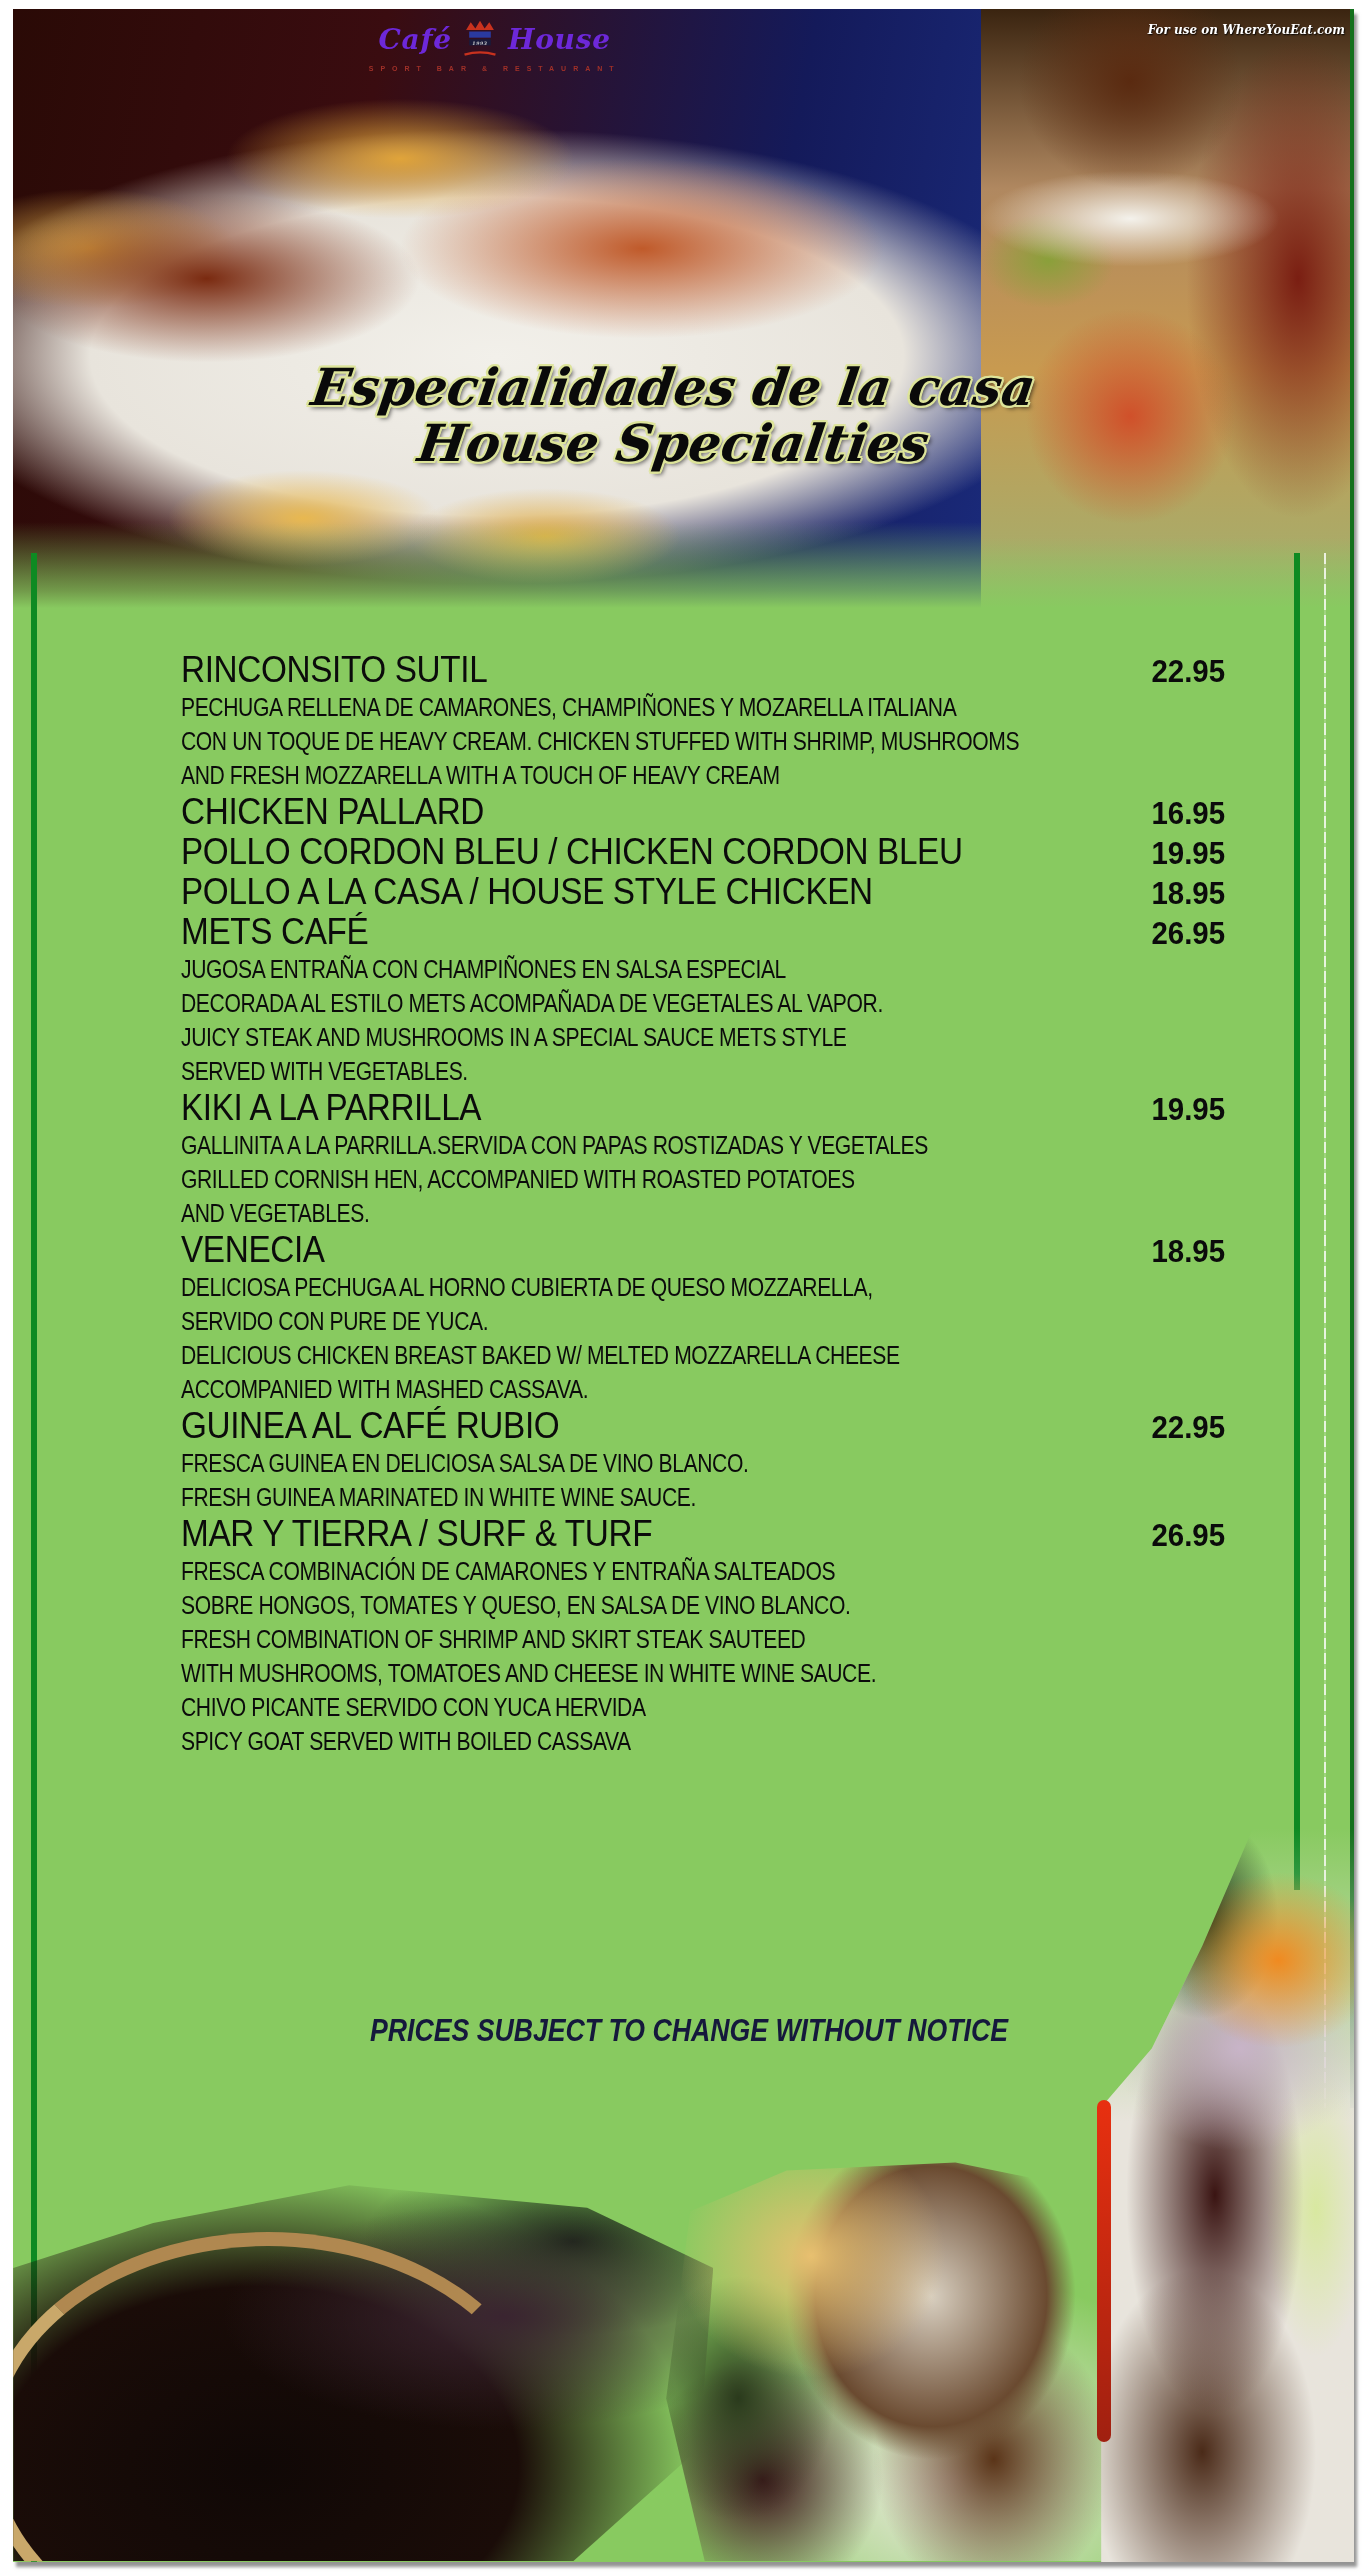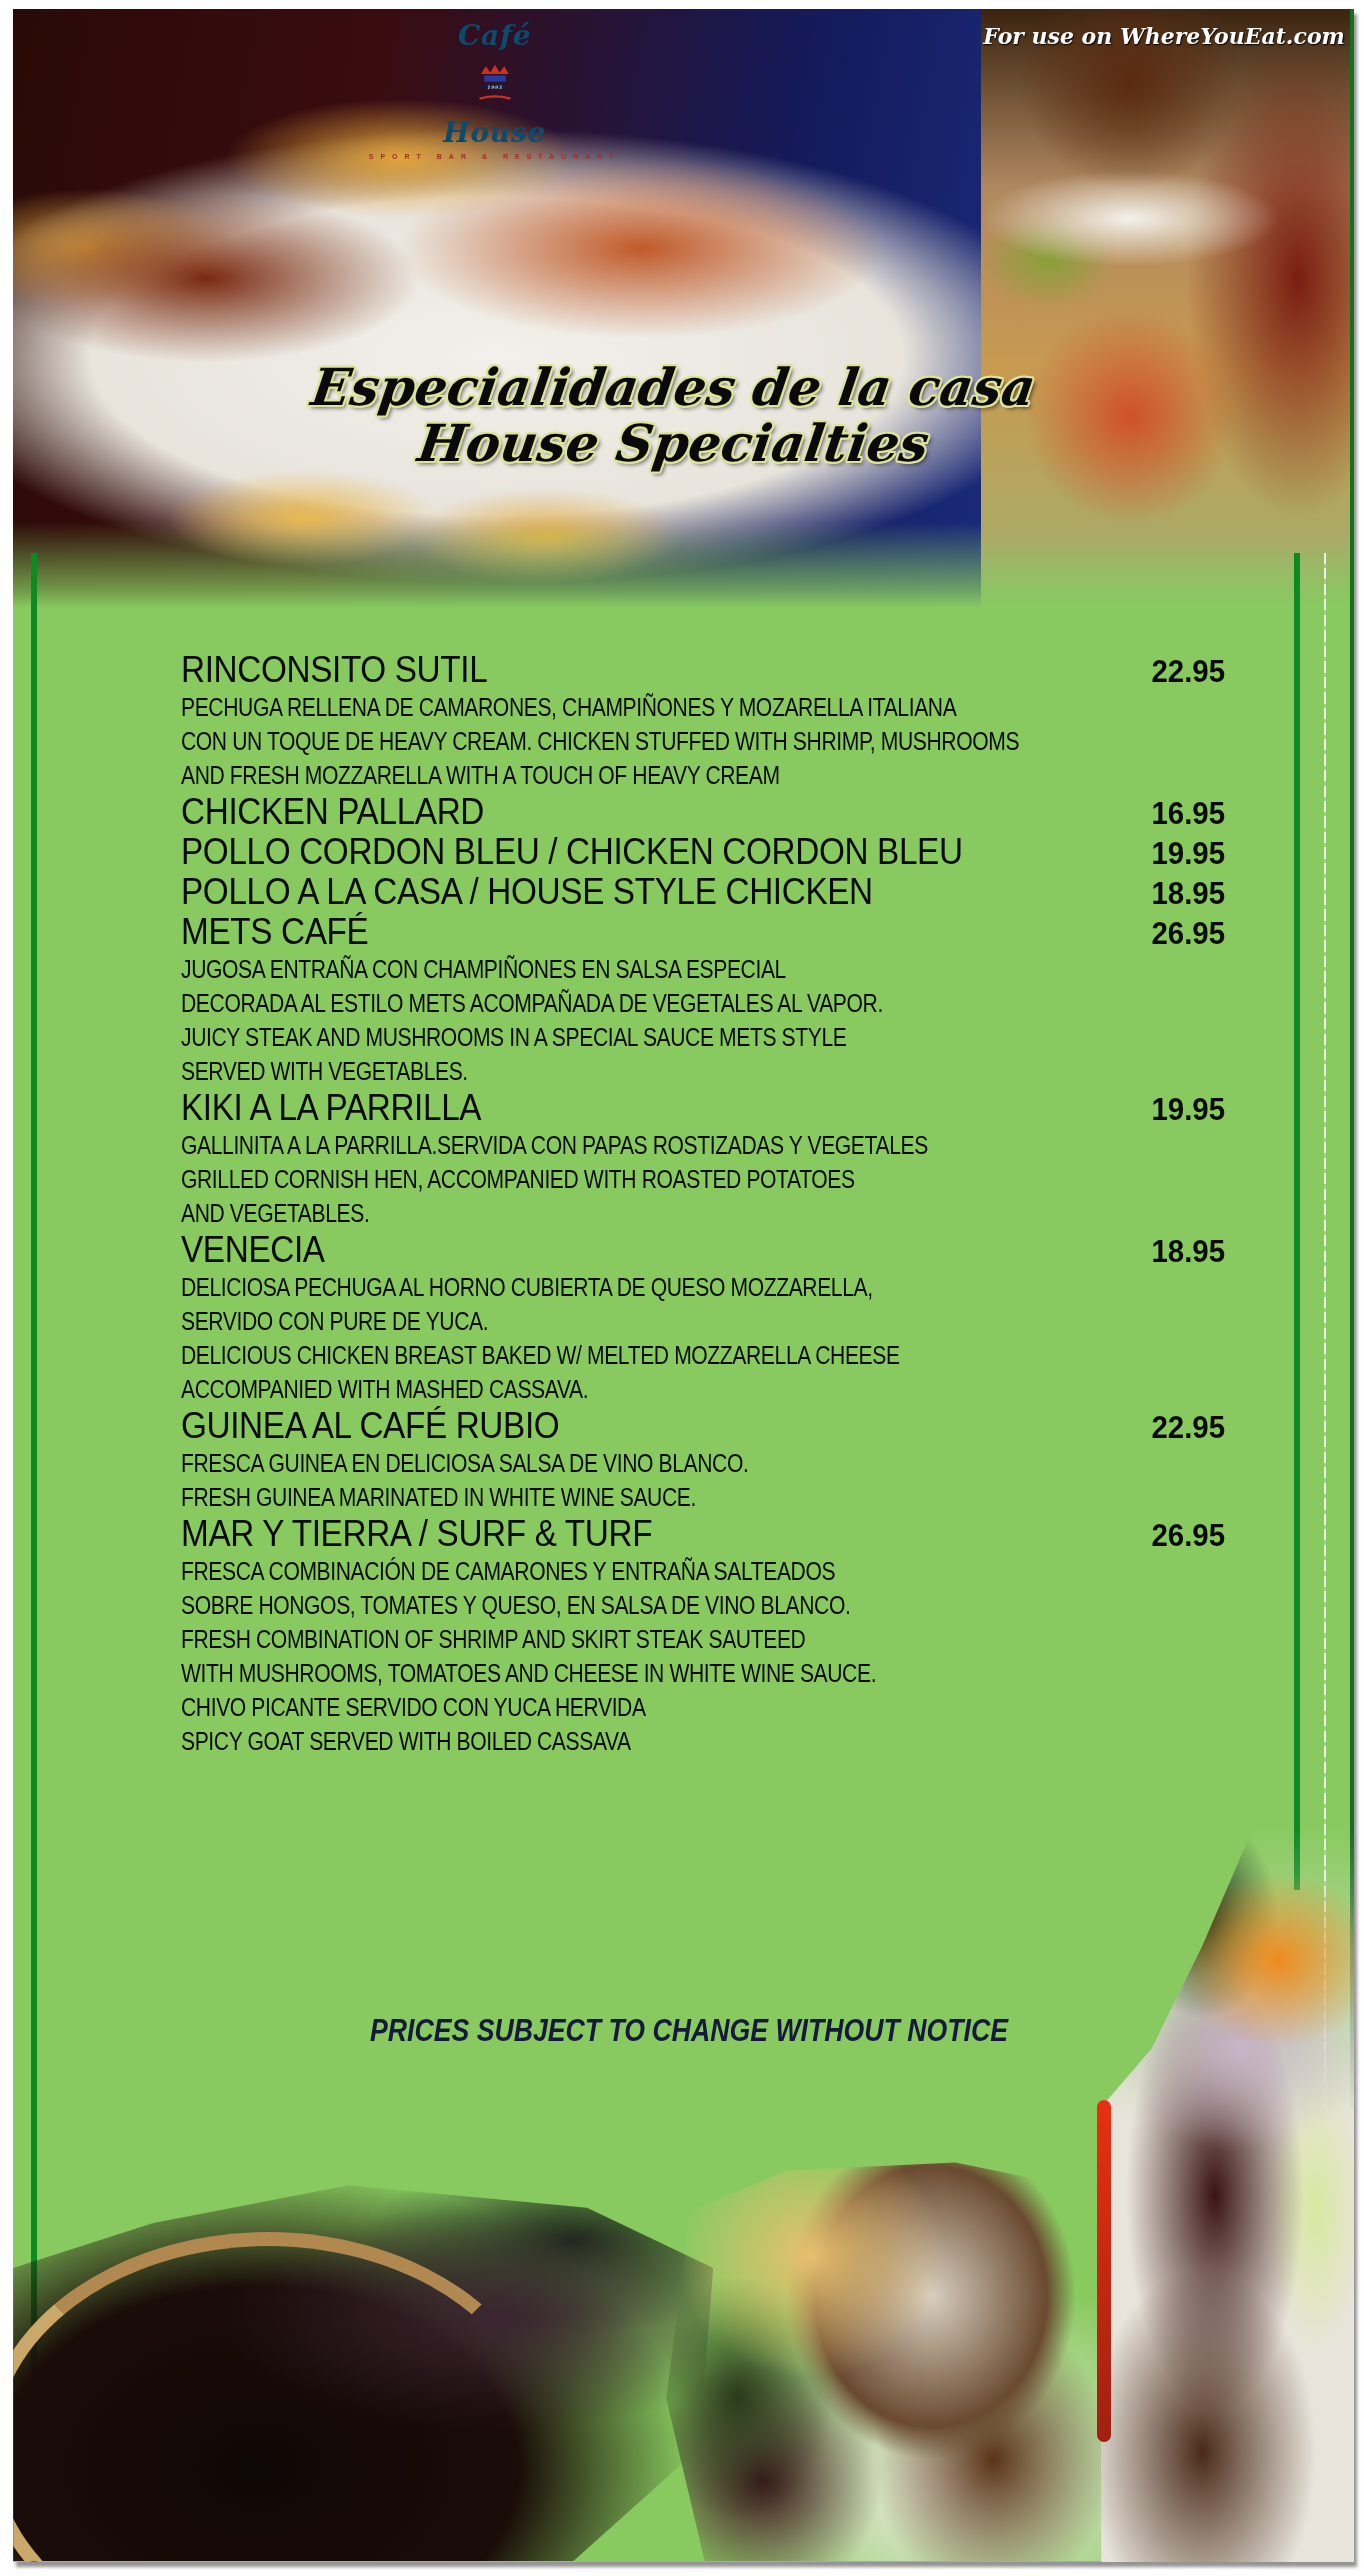--- a/index.html
+++ b/index.html
@@ -50,32 +50,32 @@
   .hero-side::after {
     content: ""; position: absolute; left: 0; right: 0; bottom: 0; height: 70px;
     background: linear-gradient(180deg, rgba(136,202,96,0) 0%, #88ca60 100%);
   }
   .logo {
     position: absolute; left: 334px; top: 9.3px;
     width: 295px; height: 62px; text-align: center;
   }
   .logo-name {
     font-family: "DejaVu Serif", serif; font-style: italic; font-weight: bold;
-    color: #0c4a6e; font-size: 28px; letter-spacing: 0.8px;
-    display: inline-flex; align-items: center; gap: 11px; flex-direction: column;
+    color: #6d28d9; font-size: 28px; letter-spacing: 0.8px;
+    display: inline-flex; align-items: center; gap: 11px;
   }
   .logo-crown { width: 34px; height: 42px; display: inline-block; }
   .logo-tag {
     color: #a03028; font-size: 7px; letter-spacing: 7px; margin-top: 4.7px;
     font-weight: bold;
   }
   .watermark {
     position: absolute; right: 9.3px; top: 14px;
     font-family: "DejaVu Serif", serif; font-style: italic; font-weight: bold;
-    font-size: 22px; color: #ffffff;
+    font-size: 12px; color: #ffffff;
     text-shadow: 0.8px 0.8px 1.6px #000;
   }
   .title {
     position: absolute; left: 225px; top: 350px; width: 871px;
     text-align: center;
     font-family: "DejaVu Serif", serif; font-style: italic; font-weight: bold;
     color: #0a0a0a; font-size: 51px; line-height: 56px;
     -webkit-text-stroke: 0;
     text-shadow:
       2.3px 0 0 #dde49a, -2.3px 0 0 #dde49a, 0 2.3px 0 #dde49a, 0 -2.3px 0 #dde49a,

